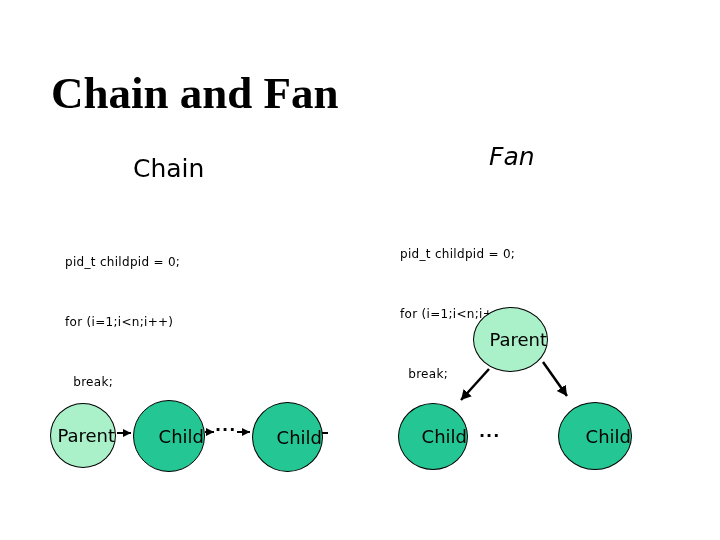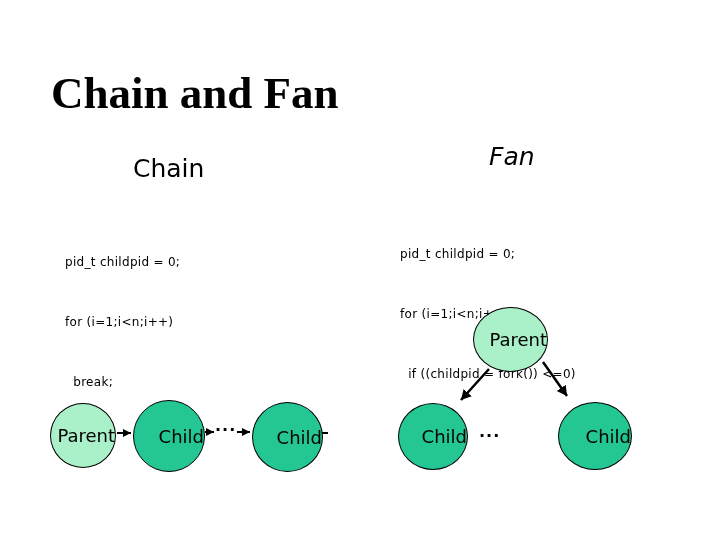--- a/index.html
+++ b/index.html
@@ -78,21 +78,20 @@
 
   <div class="code-block" id="chain-code">
     <div>pid_t childpid = 0;</div>
     <div>for (i=1;i&lt;n;i++)</div>
     <div>  break;</div>
   </div>
 
   <div class="code-block" id="fan-code">
     <div>pid_t childpid = 0;</div>
     <div>for (i=1;i&lt;n;i++)</div>
-    <div>  if ((childpid = fork()) &lt;=0)</div>
     <div>  break;</div>
   </div>
 
   <div>
     <div class="node node-parent" id="chain-parent">
       <span>Parent</span>
     </div>
     <div class="node node-child" id="chain-child-1">
       <span>Child</span>
     </div>

